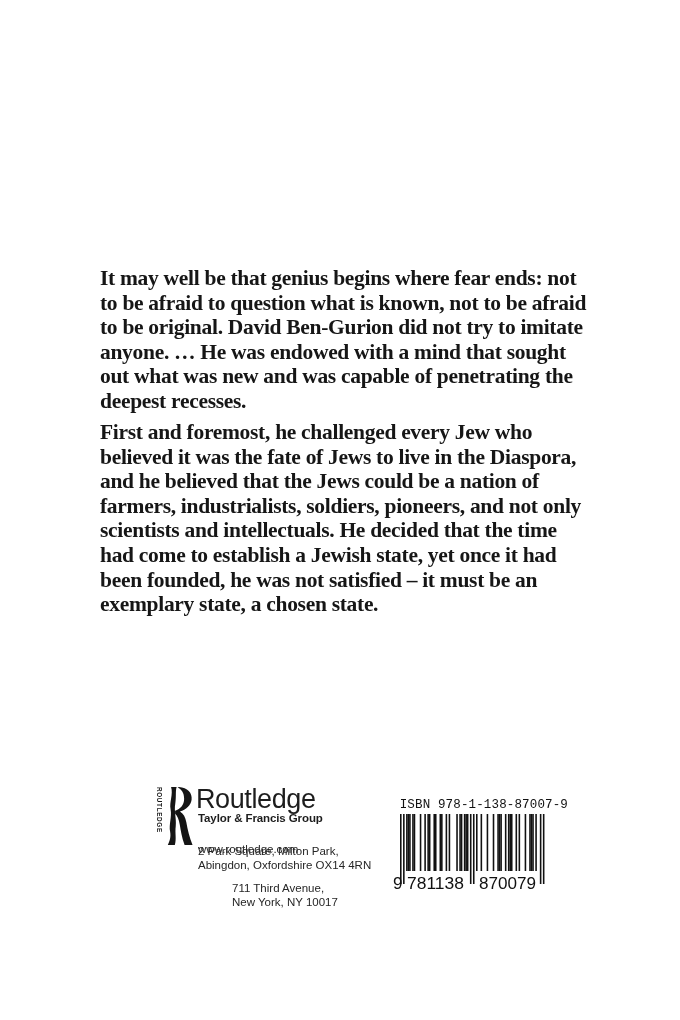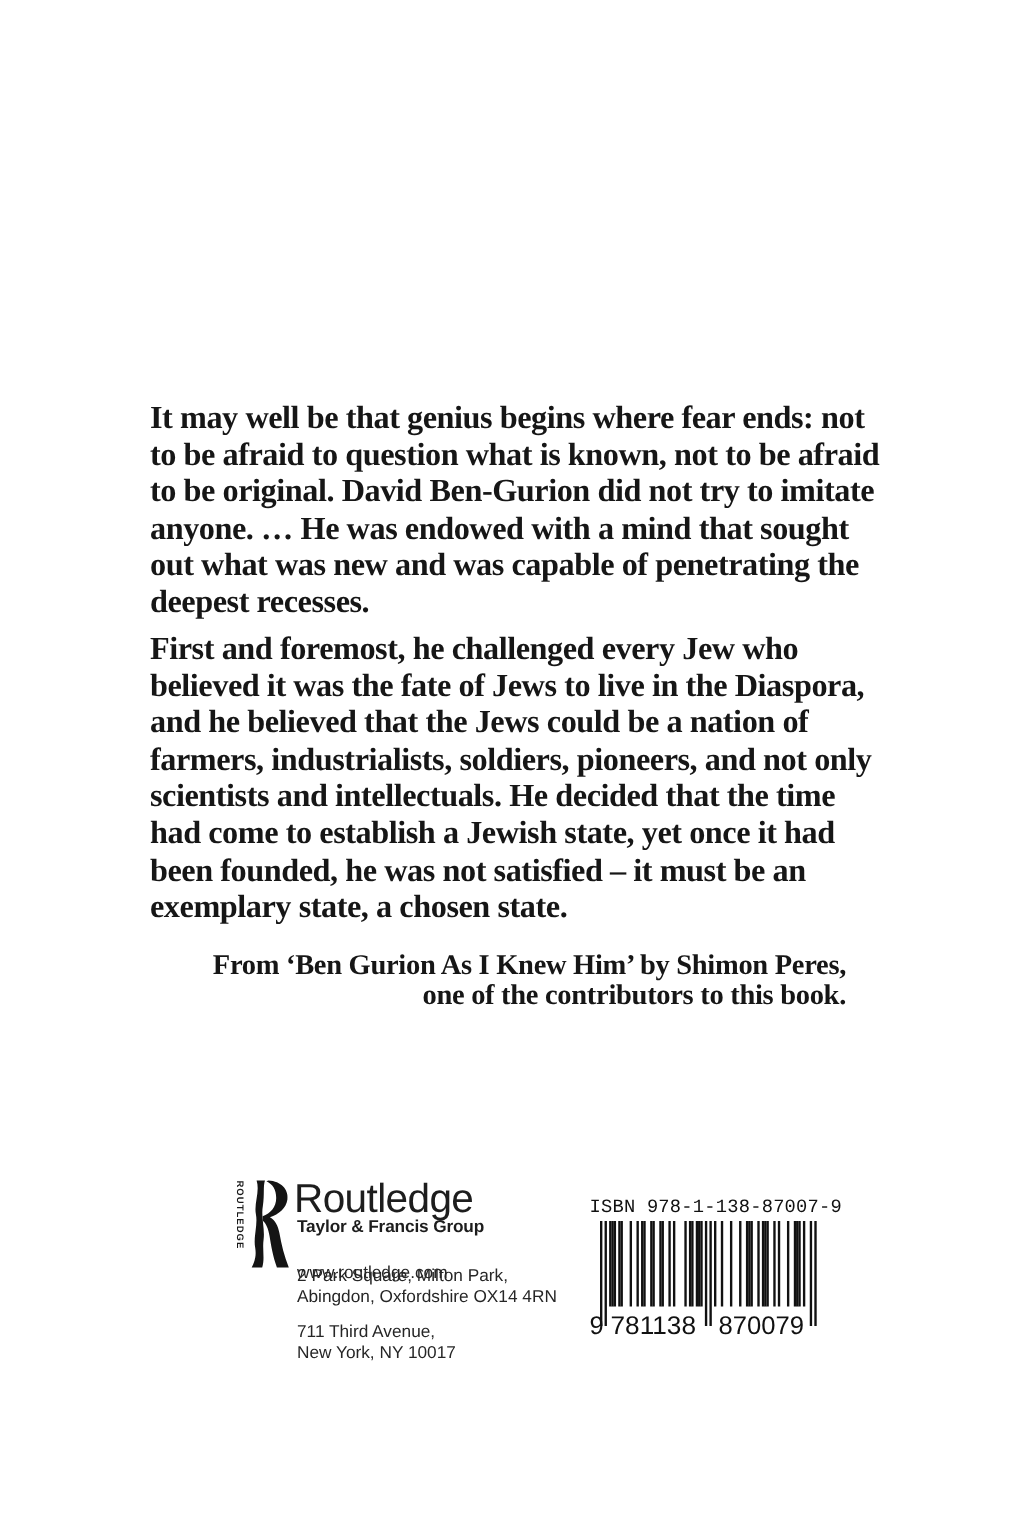--- a/index.html
+++ b/index.html
@@ -92,35 +92,36 @@
   }
   .addr {
     position: absolute;
     left: 198px;
     font-size: 11.5px;
     line-height: 13.5px;
     color: #262626;
     white-space: pre-line;
   }
   .addr-uk { top: 845px; }
-  .addr-us { top: 882px; }
+  .addr-us { top: 882px; margin-left: 34px; }
 
   
   .barcode {
     position: absolute;
     left: 393px;
     top: 798px;
     width: 175px;
   }
   .isbn-label {
     font-family: "Liberation Mono", monospace;
     font-size: 12.5px;
     letter-spacing: 0.15px;
     white-space: nowrap;
     color: #111111;
+    text-align: right;
   }
   .ean {
     display: block;
     margin-top: 2px;
   }
   .bc-digit {
     font-family: "Liberation Sans", sans-serif;
     font-size: 17px;
     fill: #111111;
   }
@@ -139,22 +140,20 @@
 been founded, he was not satisfied – it must be an
 exemplary state, a chosen state.</p>
 
   <p class="para para-1">It may well be that genius begins where fear ends: not
 to be afraid to question what is known, not to be afraid
 to be original. David Ben-Gurion did not try to imitate
 anyone. … He was endowed with a mind that sought
 out what was new and was capable of penetrating the
 deepest recesses.</p>
 
-  <p class="attribution">From ‘Ben Gurion As I Knew Him’ by Shimon Peres,
-one of the contributors to this book.</p>
 
   <div class="logo-vertical">ROUTLEDGE</div>
 
   <svg class="logo-mark" viewBox="0 0 30 64" aria-hidden="true">
     <path d="M6.5,1 C9,9 4.5,17 6,25 C7.5,33 4,41 5.5,49 C6.5,55 5,59 3,63 L10.5,63 C12.5,57 10.5,50 11.5,43 C12.5,35 9.5,27 11,19 C12.3,11 11,5 12.5,1 Z"></path>
     <path d="M15,1 C24,1.5 29.5,7.5 28.5,14.5 C27.7,20.5 22.5,25 16,27.2 C20,29.5 21.8,33.5 22.8,38.5 C24.2,46.5 26.2,55 29.5,63 L21,63 C18,55 16.8,47 15.8,41 C15,35.5 13.2,31.5 10.8,29.5 L10.8,26.5 C16.5,24.5 20.5,20 20.5,13.5 C20.5,7.5 18,3.5 13.5,1.5 Z"></path>
   </svg>
 
   <div class="pub-name">Routledge</div>
 

